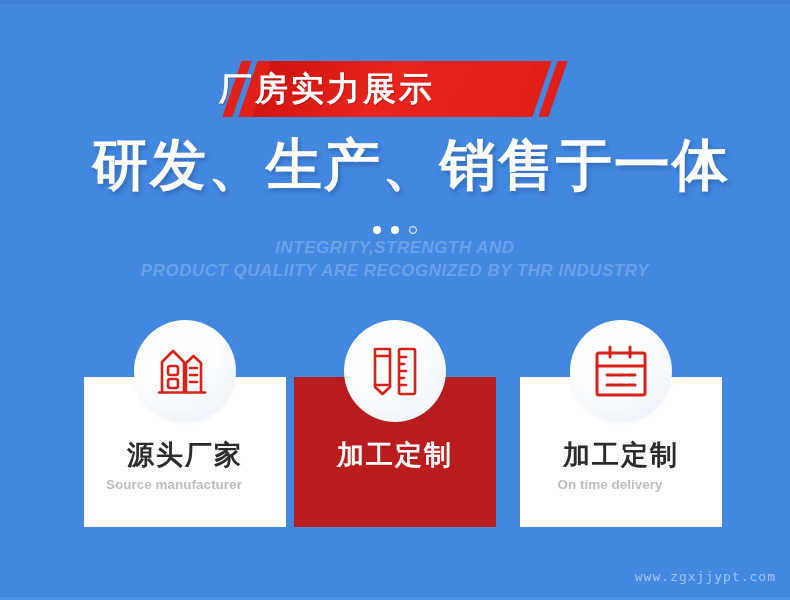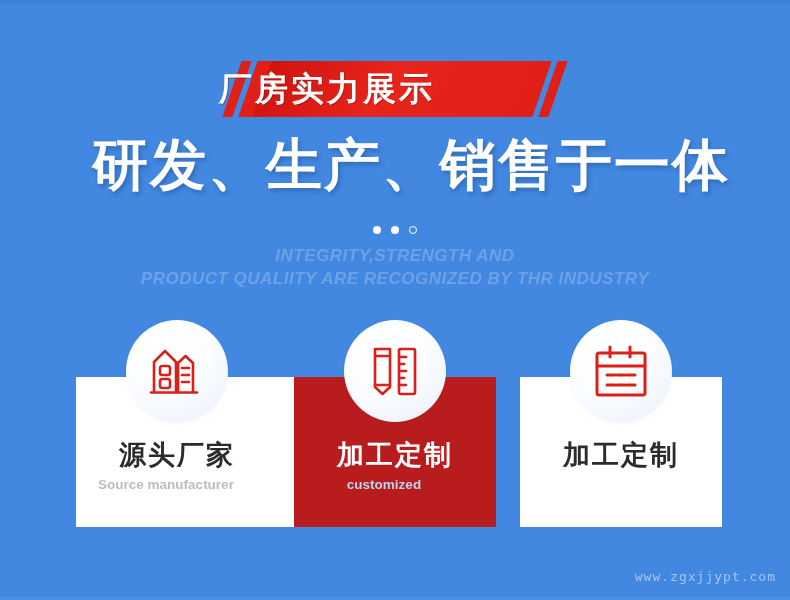--- a/index.html
+++ b/index.html
@@ -123,21 +123,21 @@
     background: transparent;
     border: 1.5px solid #ffffff;
     width: 6px;
     height: 6px;
   }
 
   
   .slogan {
     position: absolute;
     left: 0;
-    top: 245px;
+    top: 237px;
     width: 790px;
     text-align: center;
     color: rgba(255,255,255,0.22);
     font-size: 17px;
     font-weight: bold;
     font-style: italic;
     letter-spacing: 0.5px;
     line-height: 1.35;
     font-family: "Liberation Sans", sans-serif;
   }
@@ -150,21 +150,21 @@
     width: 654px;
     height: 150px;
   }
   .card {
     position: absolute;
     top: 0;
     width: 202px;
     height: 150px;
     background: #ffffff;
   }
-  .card.c1 { left: 8px; padding-left: 28px; }
+  .card.c1 { left: 16px; }
   .card.c2 { left: 226px; background: #b91c1c; }
   .card.c3 { left: 452px; }
 
   .card-title {
     position: absolute;
     left: 0;
     top: 60px;
     width: 202px;
     text-align: center;
     font-size: 27px;
@@ -276,41 +276,41 @@
             <rect x="31" y="6" width="16" height="45" rx="1.5"></rect>
             <line x1="31" y1="14" x2="38" y2="14"></line>
             <line x1="31" y1="21" x2="36" y2="21"></line>
             <line x1="31" y1="28" x2="38" y2="28"></line>
             <line x1="31" y1="35" x2="36" y2="35"></line>
             <line x1="31" y1="42" x2="38" y2="42"></line>
           </g>
         </svg>
       </div>
       <div class="card-title">加工定制</div>
-      <div class="card-sub">customized</div>
     </div>
 
     <div class="card c3">
       <div class="badge">
         <svg width="58" height="56" viewBox="0 0 58 56" aria-hidden="true">
           <g fill="none" stroke="#d9211a" stroke-width="3" stroke-linejoin="round" stroke-linecap="round">
             <line x1="18" y1="4" x2="18" y2="14"></line>
             <line x1="38" y1="4" x2="38" y2="14"></line>
             <rect x="5" y="10" width="48" height="42" rx="2"></rect>
             <line x1="5" y1="23" x2="53" y2="23"></line>
             <line x1="15" y1="32" x2="23" y2="32"></line>
             <line x1="25" y1="32" x2="33" y2="32"></line>
             <line x1="35" y1="32" x2="43" y2="32"></line>
             <line x1="15" y1="42" x2="23" y2="42"></line>
             <line x1="25" y1="42" x2="33" y2="42"></line>
             <line x1="35" y1="42" x2="43" y2="42"></line>
           </g>
         </svg>
       </div>
       <div class="card-title">加工定制</div>
+      <div class="card-sub">On time delivery</div>
     </div>
 
   </div>
 
   <div class="watermark">www.zgxjjypt.com</div>
 
   <div class="bottom-edge"></div>
 
 </div>
 

